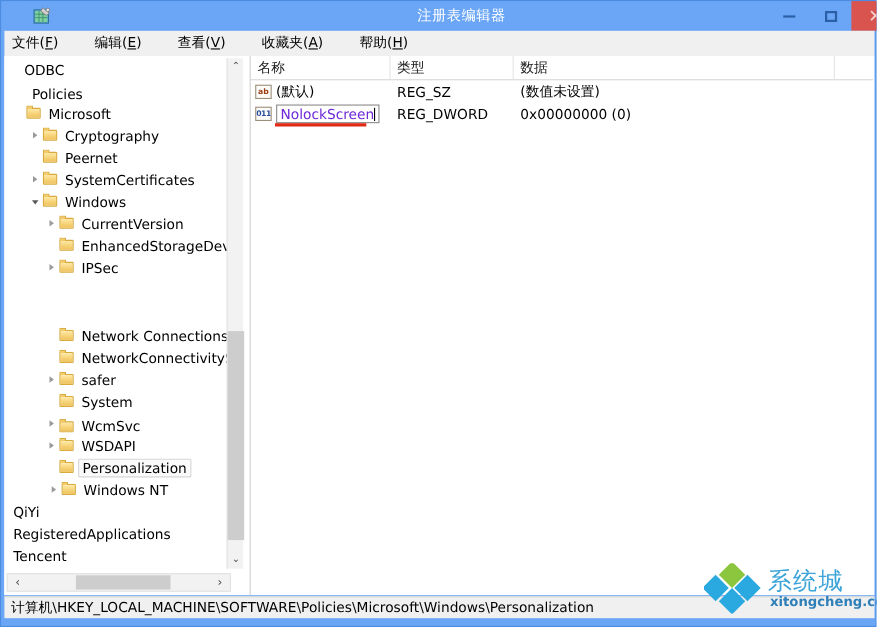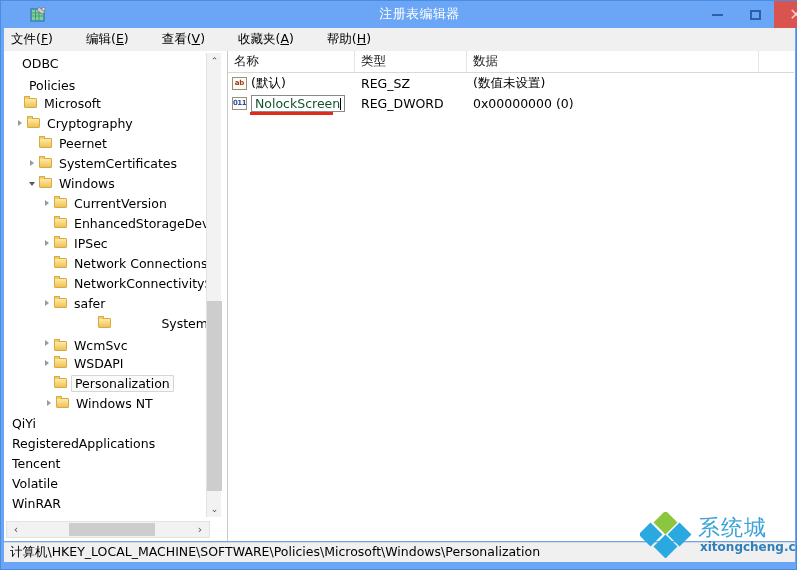--- a/index.html
+++ b/index.html
@@ -348,21 +348,21 @@
     align-items: center;
     width: 94px;
     height: 17px;
     background: #ffffff;
     border: 1px solid #8a8a8a;
     box-sizing: border-box;
     padding-left: 3px;
   }
   .rename-text {
     font-size: 12.5px;
-    color: #14532d;
+    color: #6d28d9;
     font-family: "DejaVu Sans", "Liberation Sans", sans-serif;
   }
   .caret {
     position: absolute;
     right: 3px; top: 2px;
     width: 1px;
     height: 12px;
     background: #000000;
   }
   .red-underline {
@@ -480,21 +480,21 @@
               <span class="label">ODBC</span>
             </div>
             <div class="tree-row" style="padding-left: 23px; align-items: flex-end;">
               <span class="label">Policies</span>
             </div>
             <div class="tree-row" style="padding-left: 6px;">
               <span class="twisty"></span>
               <span class="folder"></span>
               <span class="label">Microsoft</span>
             </div>
-            <div class="tree-row" style="padding-left: 9px;">
+            <div class="tree-row" style="padding-left: 21px;">
               <span class="twisty collapsed"></span>
               <span class="folder"></span>
               <span class="label">Cryptography</span>
             </div>
             <div class="tree-row" style="padding-left: 21px;">
               <span class="twisty"></span>
               <span class="folder"></span>
               <span class="label">Peernet</span>
             </div>
             <div class="tree-row" style="padding-left: 21px;">
@@ -515,36 +515,36 @@
             <div class="tree-row" style="padding-left: 36px;">
               <span class="twisty"></span>
               <span class="folder"></span>
               <span class="label">EnhancedStorageDevic</span>
             </div>
             <div class="tree-row" style="padding-left: 36px;">
               <span class="twisty collapsed"></span>
               <span class="folder"></span>
               <span class="label">IPSec</span>
             </div>
+            <div class="tree-row" style="padding-left: 36px; margin-top: 42px;">
+              <span class="twisty"></span>
+              <span class="folder"></span>
+              <span class="label">Network Connections</span>
+            </div>
             <div class="tree-row" style="padding-left: 36px;">
               <span class="twisty"></span>
               <span class="folder"></span>
-              <span class="label">Network Connections</span>
+              <span class="label">NetworkConnectivitySta</span>
             </div>
             <div class="tree-row" style="padding-left: 36px;">
-              <span class="twisty"></span>
-              <span class="folder"></span>
-              <span class="label">NetworkConnectivitySta</span>
+              <span class="twisty collapsed"></span>
+              <span class="folder"></span>
+              <span class="label">safer</span>
             </div>
             <div class="tree-row" style="padding-left: 36px;">
-              <span class="twisty collapsed"></span>
-              <span class="folder"></span>
-              <span class="label">safer</span>
-            </div>
-            <div class="tree-row" style="padding-left: 36px; justify-content: space-between;">
               <span class="twisty"></span>
               <span class="folder"></span>
               <span class="label">System</span>
             </div>
             <div class="tree-row" style="padding-left: 36px; align-items: flex-end;">
               <span class="twisty collapsed"></span>
               <span class="folder"></span>
               <span class="label">WcmSvc</span>
             </div>
             <div class="tree-row" style="padding-left: 36px;">

